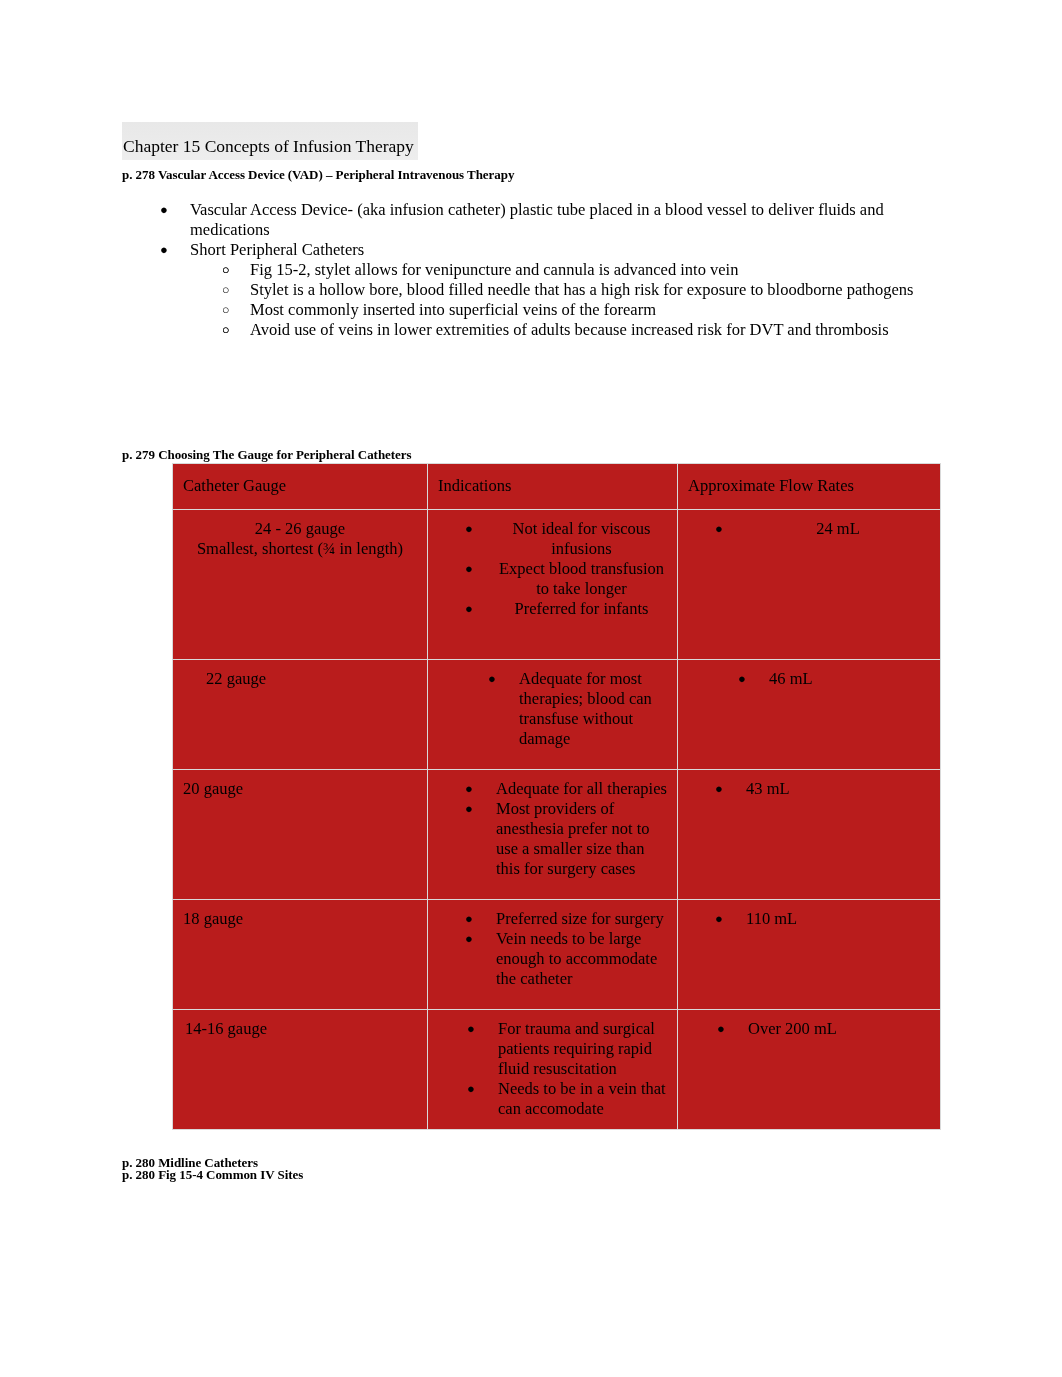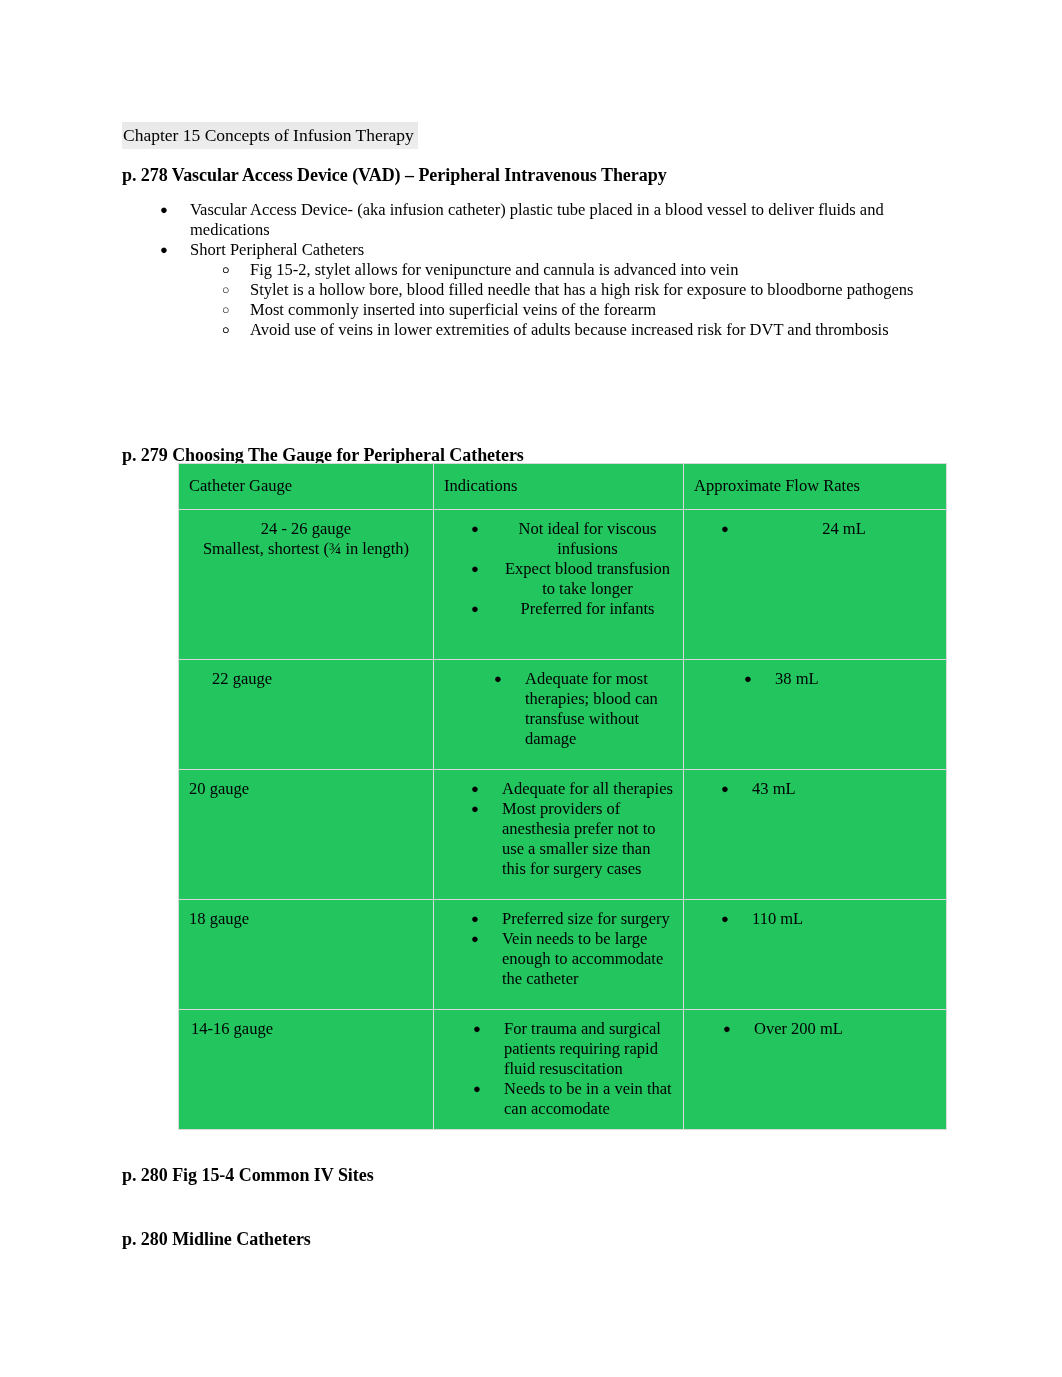--- a/index.html
+++ b/index.html
@@ -27,41 +27,41 @@
   
   .doc-title-wrap {
     position: absolute;
     left: 122px;
     top: 122px;
   }
   .doc-title {
     display: inline-block;
     font-size: 17.5px;
     line-height: 24px;
-    padding: 1px 4px 2px 1px;
+    padding: 12px 4px 2px 1px;
     background: linear-gradient(to bottom,
                 rgba(228,228,228,0.85) 0%,
                 rgba(233,233,233,0.95) 40%,
                 rgba(236,236,236,0.9) 100%);
     white-space: nowrap;
   }
 
   
   .heading {
     position: absolute;
     font-weight: bold;
-    font-size: 18px;
+    font-size: 13px;
     line-height: 22px;
     letter-spacing: -0.05px;
     white-space: nowrap;
   }
   .heading-1 { left: 122px; top: 164px; }
   .heading-2 { left: 122px; top: 412px; margin-top: 32px; }
   .heading-3 { left: 122px; top: 1164px; }
-  .heading-4 { left: 122px; top: 1228px; }
+  .heading-4 { left: 122px; top: 1152px; }
 
   
   .outline {
     position: absolute;
     left: 122px;
     top: 200px;
     width: 830px;
     font-size: 16.5px;
     line-height: 20px;
   }
@@ -90,27 +90,27 @@
     font-size: 12.5px;
     line-height: 21px;
   }
   .lvl1 > .txt, .lvl2 > .txt {
     display: block;
   }
 
   
   .gauge-table {
     position: absolute;
-    left: 178px;
+    left: 172px;
     top: 463px;
     width: 768px;
     border-collapse: collapse;
     table-layout: fixed;
     font-size: 16.5px;
-    background: #22c55e;
+    background: #b91c1c;
   }
   .gauge-table col.c1 { width: 255px; }
   .gauge-table col.c2 { width: 250px; }
   .gauge-table col.c3 { width: 263px; }
 
   .gauge-table th,
   .gauge-table td {
     border: 1px solid #d9d9d9;
     vertical-align: top;
     padding: 9px 10px 10px 10px;
@@ -255,21 +255,21 @@
             <li>
               <span class="bullet">●</span>
               <span>Adequate for most therapies; blood can transfuse without damage</span>
             </li>
           </ul>
         </td>
         <td>
           <ul class="cell-list">
             <li>
               <span class="bullet">●</span>
-              <span>38 mL</span>
+              <span>46 mL</span>
             </li>
           </ul>
         </td>
       </tr>
 
       <tr class="row-h-3">
         <td class="cell-gauge">20 gauge</td>
         <td>
           <ul class="cell-list">
             <li>

